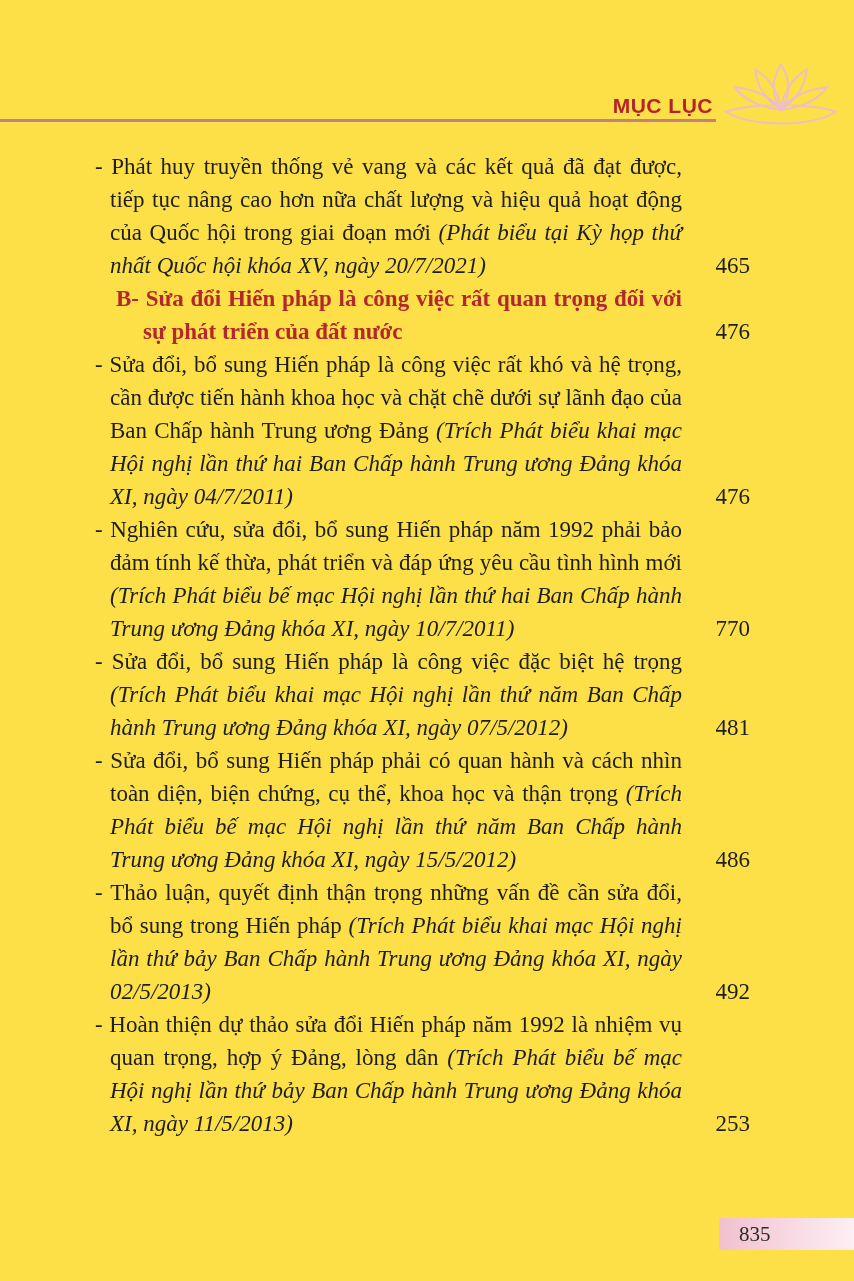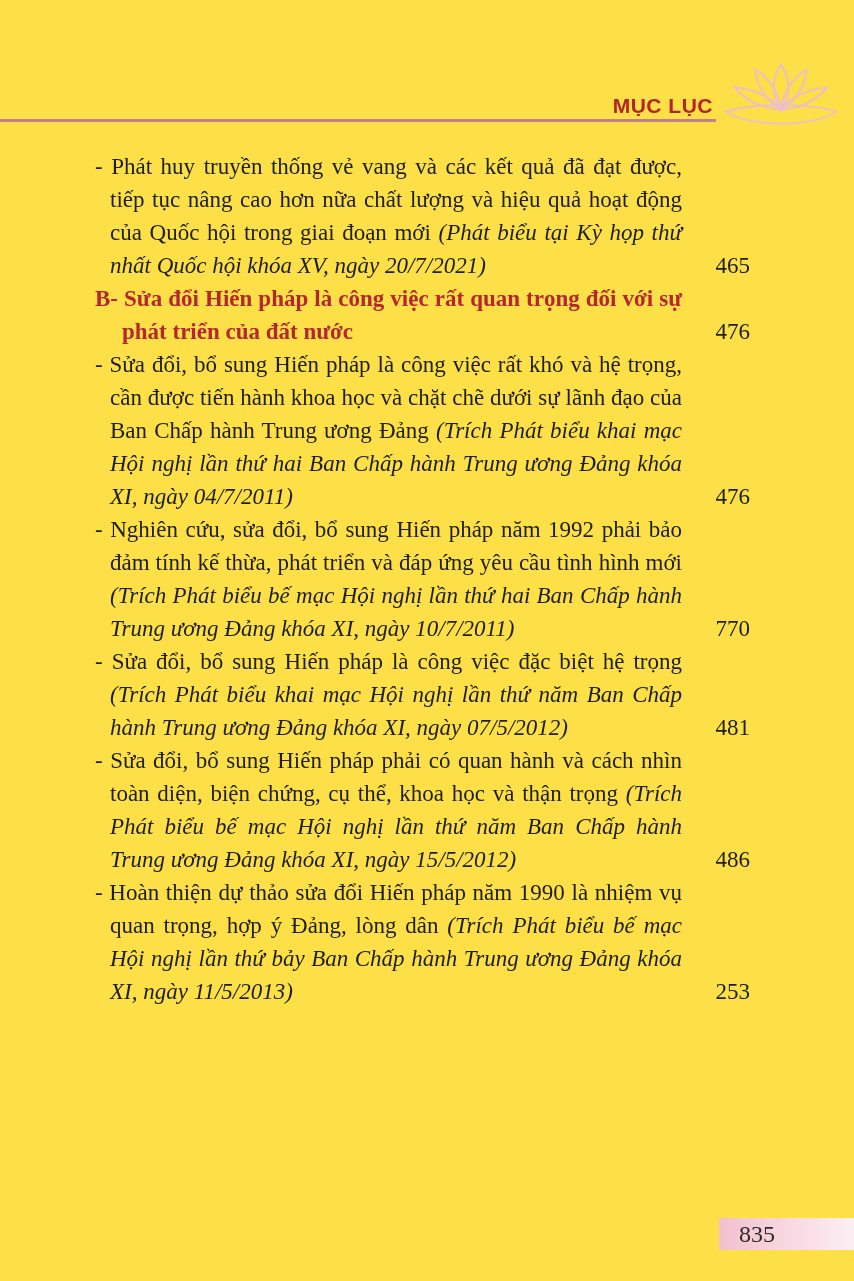--- a/index.html
+++ b/index.html
@@ -66,40 +66,41 @@
     position: absolute;
     right: 0;
     bottom: 0;
     text-align: left;
   }
   .entry.heading .entry-text {
     color: #b3272e;
     font-weight: bold;
     padding-left: 27px;
     text-indent: -27px;
+    margin-left: 21px;
   }
   .entry.heading .pagenum {
     color: #1e1e1e;
     font-weight: normal;
   }
 
   
   .page-badge {
     position: absolute;
     left: 719px;
     top: 1218px;
     width: 135px;
     height: 32px;
     background: linear-gradient(to right, #f2c0cf, #fdeff4);
     display: flex;
     align-items: center;
   }
   .page-badge span {
     padding-left: 20px;
-    font-size: 24px;
+    font-size: 21px;
     color: #2a2a2a;
   }
 </style>
 </head>
 <body>
 
 <div class="page">
 
   <header>
     <span class="header-title">MỤC LỤC</span>
@@ -138,23 +139,27 @@
   <div class="entry">
     <p class="entry-text"><span class="prefix">- </span><span class="body">Sửa đổi, bổ sung Hiến pháp là công việc đặc biệt hệ trọng </span><i class="citation">(Trích Phát biểu khai mạc Hội nghị lần thứ năm Ban Chấp hành Trung ương Đảng khóa XI, ngày 07/5/2012)</i></p>
     <span class="pagenum">481</span>
   </div>
 
   <div class="entry">
     <p class="entry-text"><span class="prefix">- </span><span class="body">Sửa đổi, bổ sung Hiến pháp phải có quan hành và cách nhìn toàn diện, biện chứng, cụ thể, khoa học và thận trọng </span><i class="citation">(Trích Phát biểu bế mạc Hội nghị lần thứ năm Ban Chấp hành Trung ương Đảng khóa XI, ngày 15/5/2012)</i></p>
     <span class="pagenum">486</span>
   </div>
 
+  <div class="entry">
+    <p class="entry-text"><span class="prefix">- </span><span class="body">Thảo luận, quyết định thận trọng những vấn đề cần sửa đổi, bổ sung trong Hiến pháp </span><i class="citation">(Trích Phát biểu khai mạc Hội nghị lần thứ bảy Ban Chấp hành Trung ương Đảng khóa XI, ngày 02/5/2013)</i></p>
+    <span class="pagenum">492</span>
+  </div>
 
   <div class="entry">
-    <p class="entry-text"><span class="prefix">- </span><span class="body">Hoàn thiện dự thảo sửa đổi Hiến pháp năm 1990 là nhiệm vụ quan trọng, hợp ý Đảng, lòng dân </span><i class="citation">(Trích Phát biểu bế mạc Hội nghị lần thứ bảy Ban Chấp hành Trung ương Đảng khóa XI, ngày 11/5/2013)</i></p>
+    <p class="entry-text"><span class="prefix">- </span><span class="body">Hoàn thiện dự thảo sửa đổi Hiến pháp năm 1992 là nhiệm vụ quan trọng, hợp ý Đảng, lòng dân </span><i class="citation">(Trích Phát biểu bế mạc Hội nghị lần thứ bảy Ban Chấp hành Trung ương Đảng khóa XI, ngày 11/5/2013)</i></p>
     <span class="pagenum">253</span>
   </div>
 </main>
 
   <footer>
     <div class="page-badge">
       <span>835</span>
     </div>
   </footer>
 

